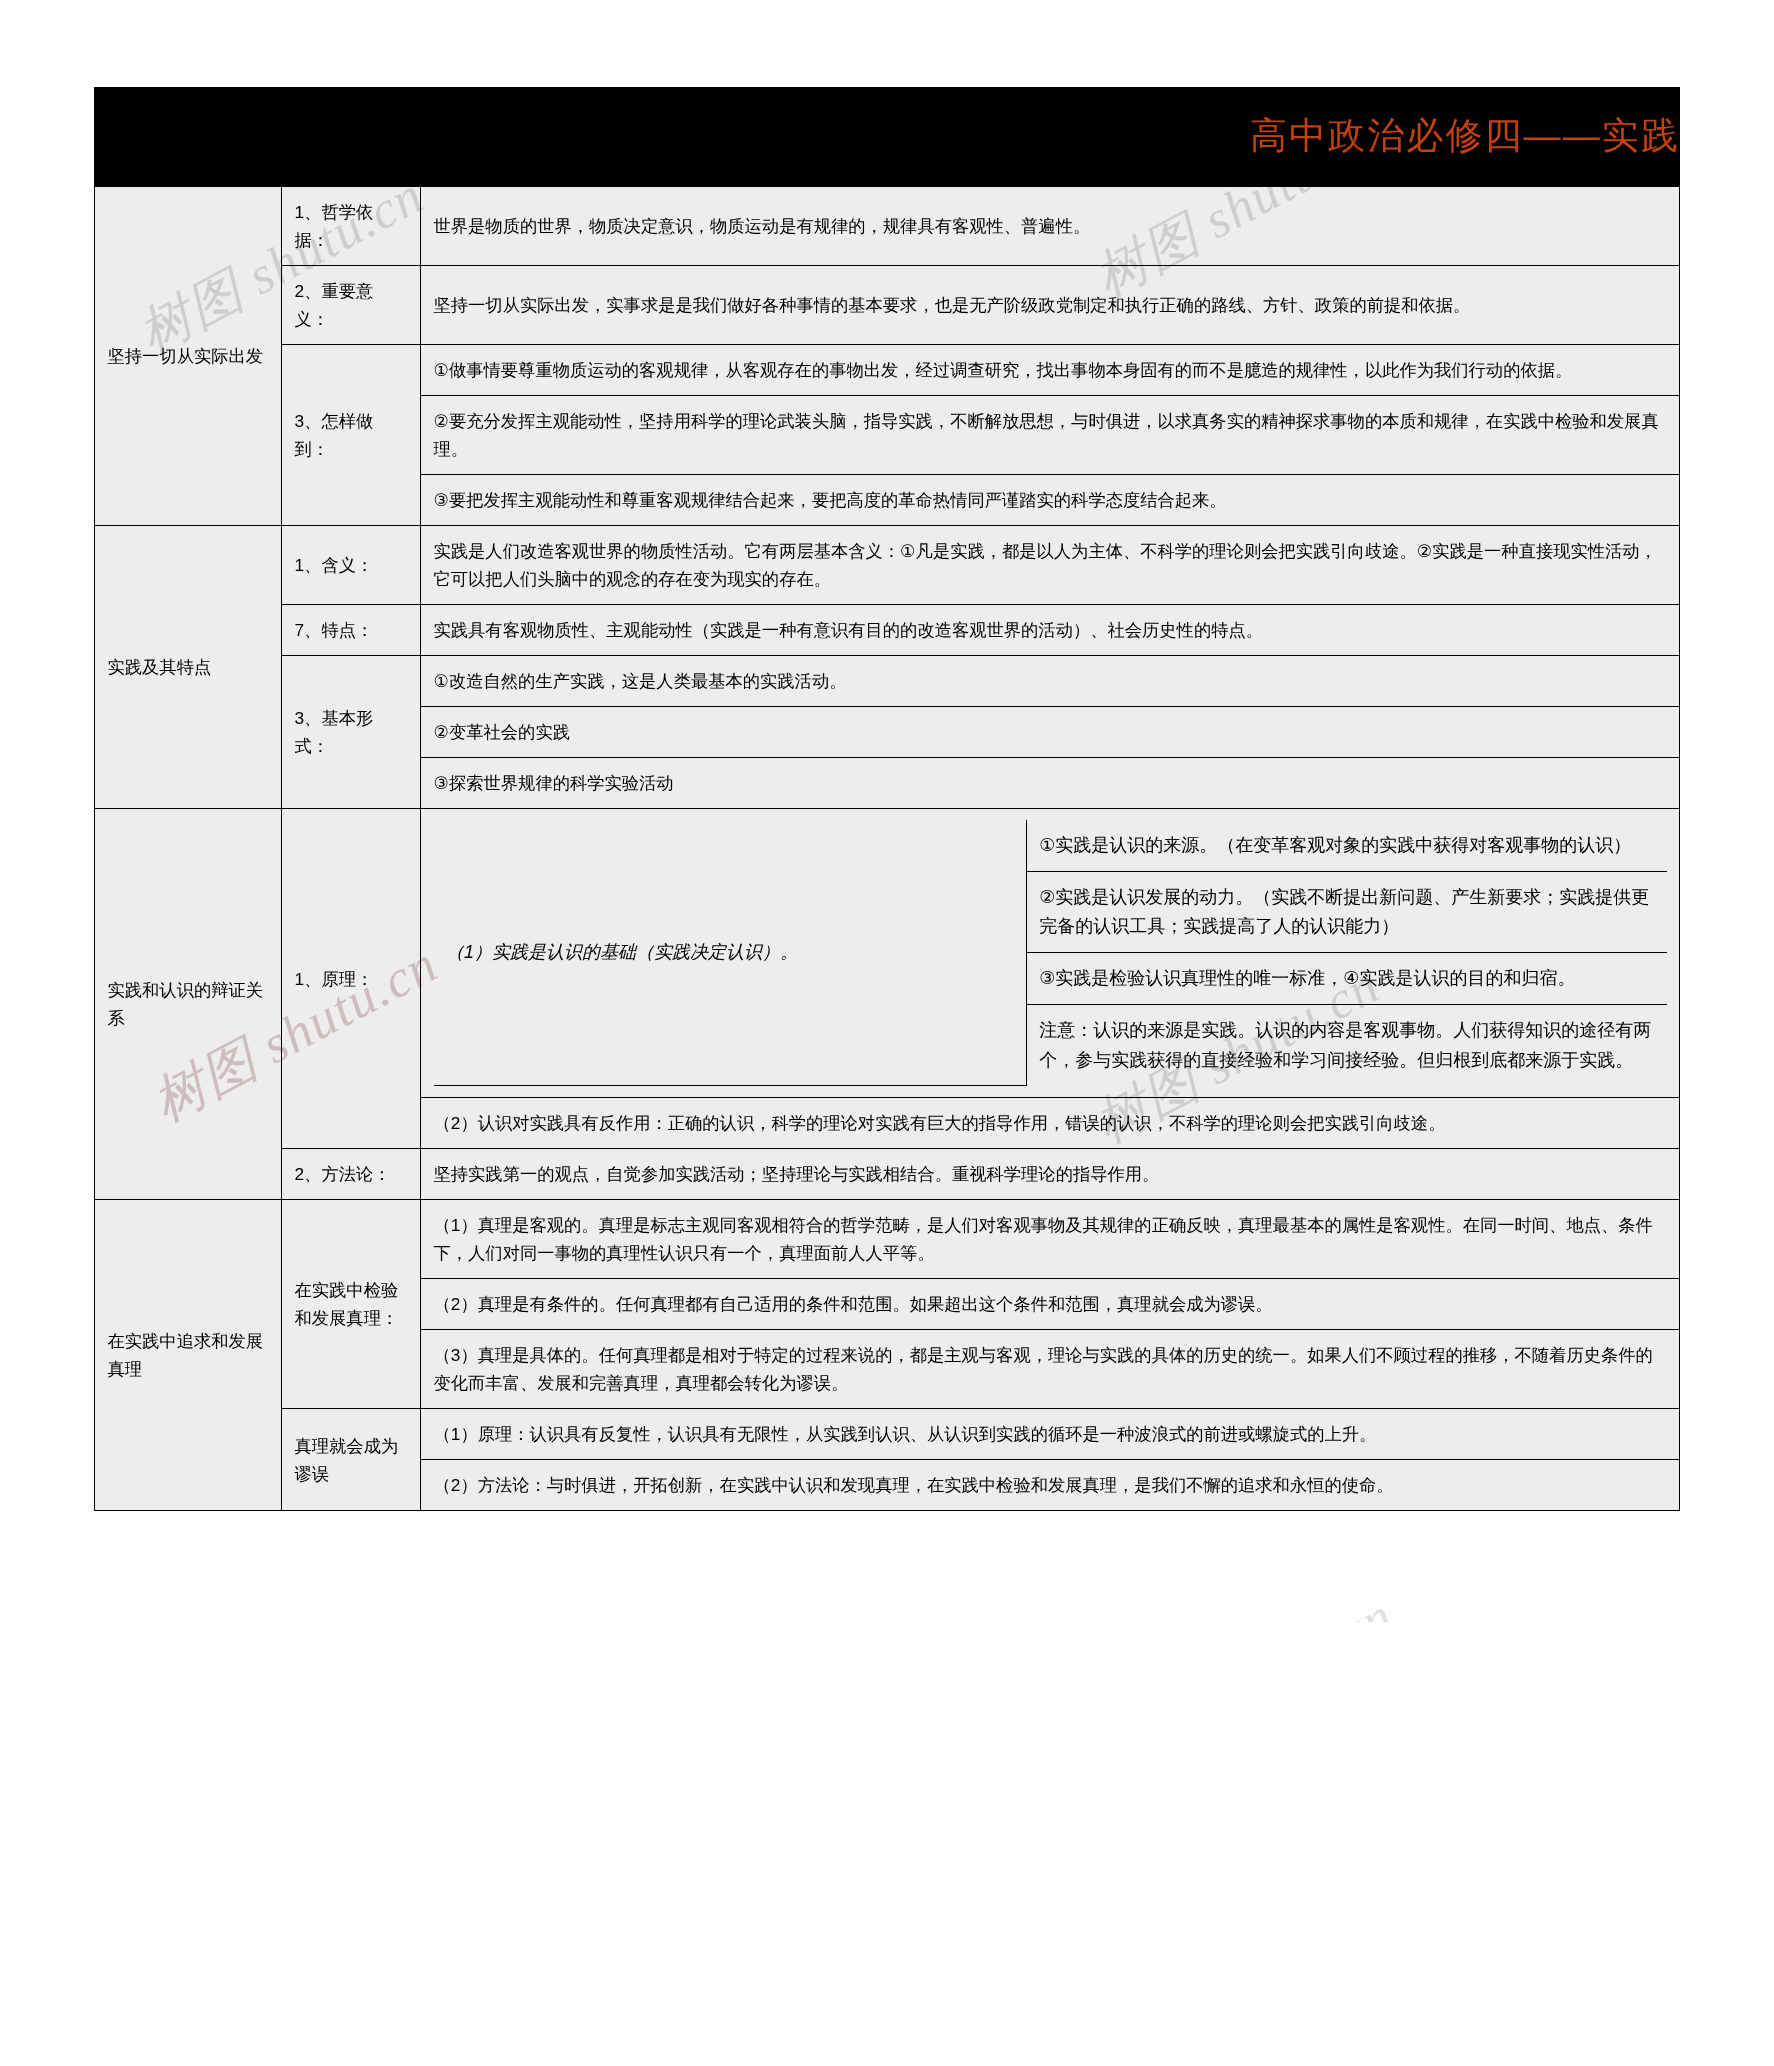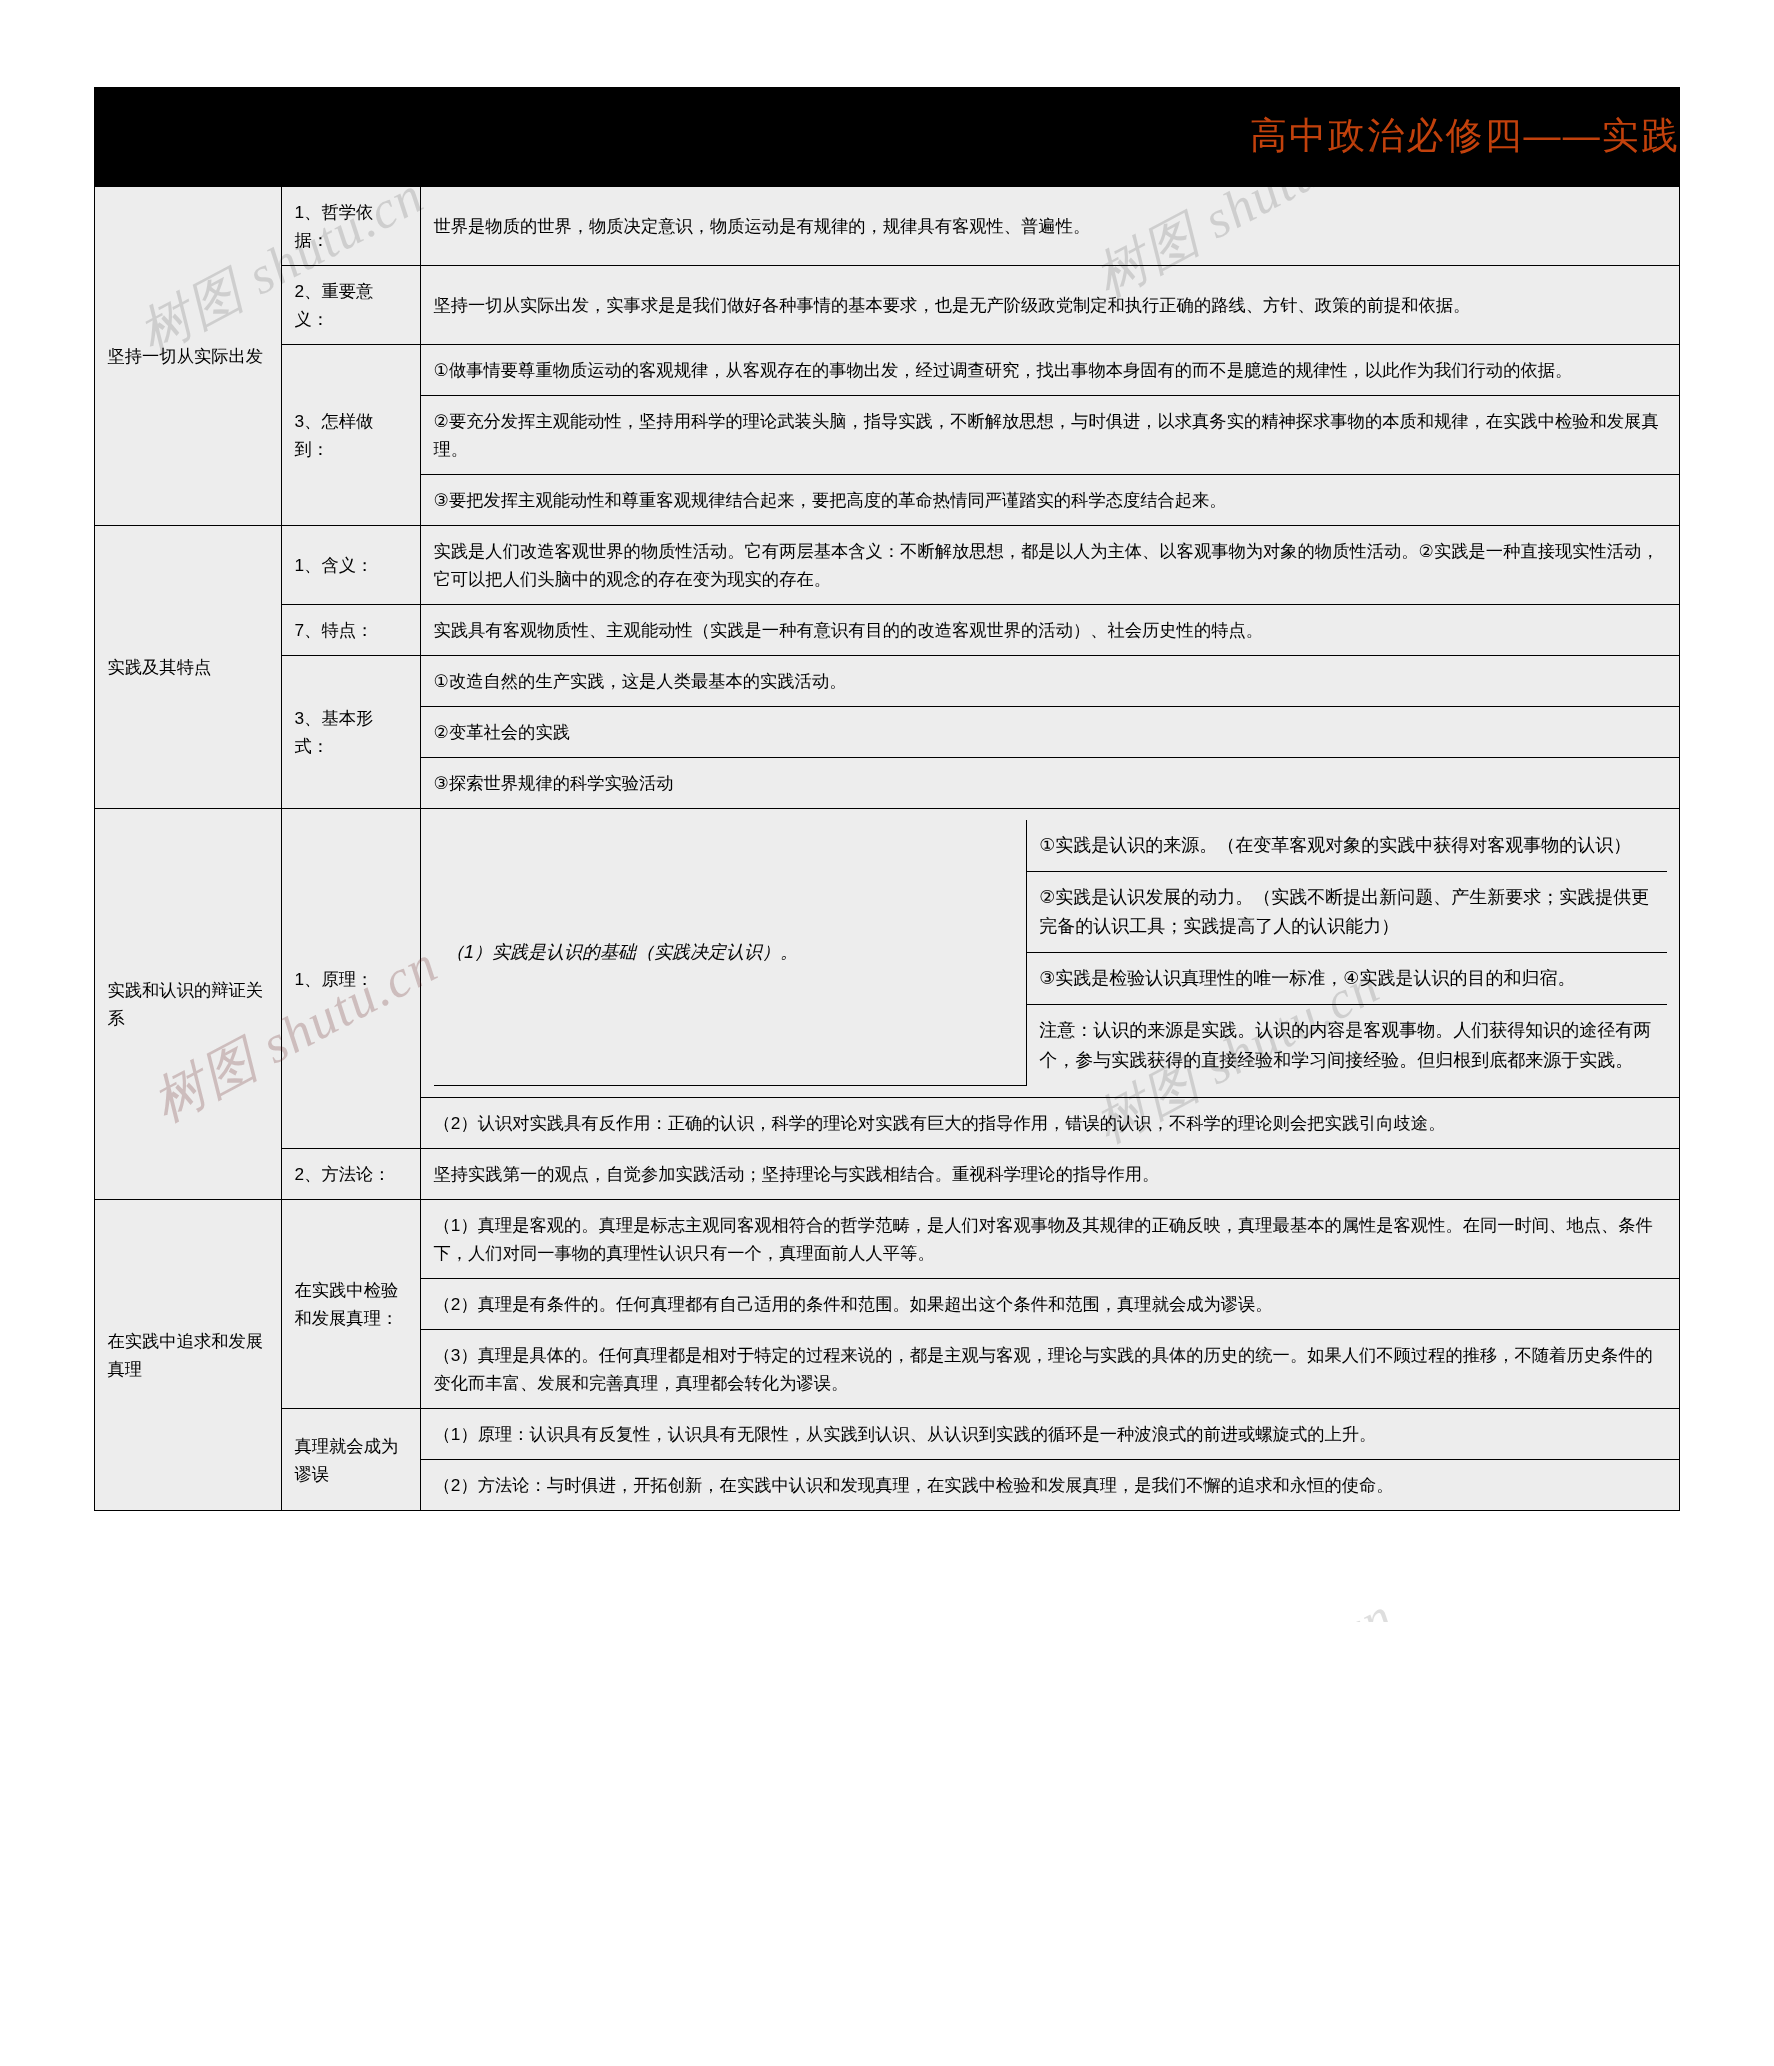--- a/index.html
+++ b/index.html
@@ -123,21 +123,21 @@
         </tr>
         <tr>
           <td class="body">②要充分发挥主观能动性，坚持用科学的理论武装头脑，指导实践，不断解放思想，与时俱进，以求真务实的精神探求事物的本质和规律，在实践中检验和发展真理。</td>
         </tr>
         <tr>
           <td class="body">③要把发挥主观能动性和尊重客观规律结合起来，要把高度的革命热情同严谨踏实的科学态度结合起来。</td>
         </tr>
         <tr>
           <td class="cat" rowspan="5">实践及其特点</td>
           <td class="sub" rowspan="1">1、含义：</td>
-          <td class="body">实践是人们改造客观世界的物质性活动。它有两层基本含义：不断解放思想，都是以人为主体、以客观事物为对象的物质性活动。②实践是一种直接现实性活动，它可以把人们头脑中的观念的存在变为现实的存在。</td>
+          <td class="body">实践是人们改造客观世界的物质性活动。它有两层基本含义：①凡是实践，都是以人为主体、不科学的理论则会把实践引向歧途。②实践是一种直接现实性活动，它可以把人们头脑中的观念的存在变为现实的存在。</td>
         </tr>
         <tr>
           <td class="sub" rowspan="1">7、特点：</td>
           <td class="body">实践具有客观物质性、主观能动性（实践是一种有意识有目的的改造客观世界的活动）、社会历史性的特点。</td>
         </tr>
         <tr>
           <td class="sub" rowspan="3">3、基本形式：</td>
           <td class="body">①改造自然的生产实践，这是人类最基本的实践活动。</td>
         </tr>
         <tr>

